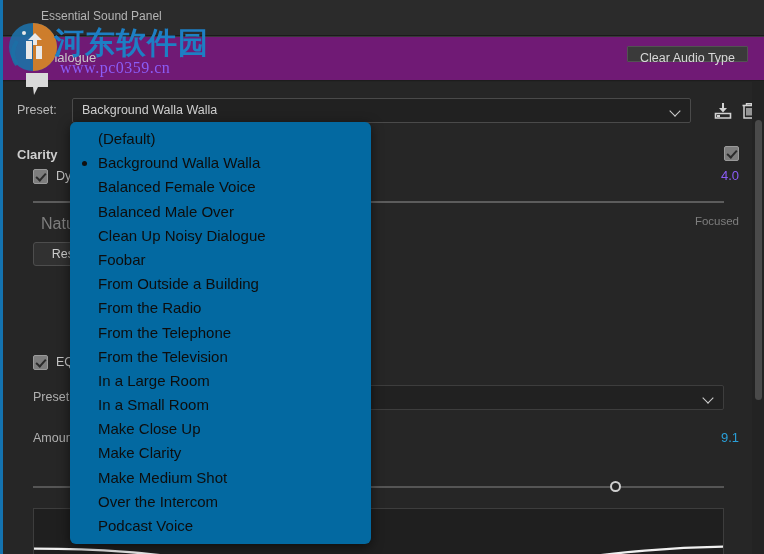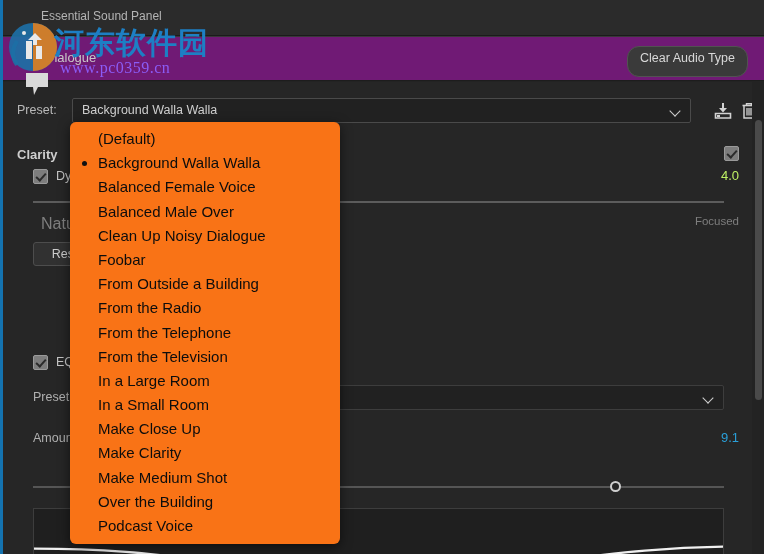--- a/index.html
+++ b/index.html
@@ -62,28 +62,28 @@
   }
   .audiotype-label {
     position: absolute;
     left: 42px; top: 13px;
     font-size: 13px;
     color: #c8c8c8;
   }
   .clear-audio-btn {
     position: absolute;
     right: 16px; top: 9px;
-    height: 31px;
+    height: 16px;
     padding: 0 12px;
     line-height: 22px;
     font-size: 12.5px;
     color: #d8d8d8;
     background: #3a3a3a;
     border: 1px solid #525252;
-    border-radius: 12px;
+    border-radius: 1px;
     white-space: nowrap;
   }
 
   
   .panel-body {
     position: absolute;
     left: 3px; top: 82px; right: 0; bottom: 0;
     background: #262626;
   }
 
@@ -177,21 +177,21 @@
   .lbl-dyn {
     position: absolute;
     left: 53px; top: 3px;
     font-size: 12.5px;
     color: #c5c5c5;
   }
   .val-dyn {
     position: absolute;
     right: 25px; top: 2px;
     font-size: 13px;
-    color: #bef264;
+    color: #8b5cf6;
   }
   .slider-dyn {
     position: absolute;
     left: 30px; top: 119px;
     right: 40px;
     height: 2px;
     background: #5c5c5c;
   }
   .lbl-natural {
     position: absolute;
@@ -308,22 +308,22 @@
     left: 3px; top: 38px;
     width: 7px; height: 280px;
     background: #4a4a4a;
     border-radius: 4px;
   }
 
   
   .dropdown {
     position: absolute;
     left: 70px; top: 122px;
-    width: 270px;
-    background: #f97316;
+    width: 301px;
+    background: #0369a1;
     border-radius: 6px;
     box-shadow: 0 3px 12px rgba(0,0,0,.55);
     padding: 5px 0 6px 0;
     z-index: 50;
     overflow: hidden;
   }
   .dd-item {
     position: relative;
     height: 24.2px;
     line-height: 24.2px;
@@ -471,21 +471,21 @@
     <div class="dd-item"><span>Foobar</span></div>
     <div class="dd-item"><span>From Outside a Building</span></div>
     <div class="dd-item"><span>From the Radio</span></div>
     <div class="dd-item"><span>From the Telephone</span></div>
     <div class="dd-item"><span>From the Television</span></div>
     <div class="dd-item"><span>In a Large Room</span></div>
     <div class="dd-item"><span>In a Small Room</span></div>
     <div class="dd-item"><span>Make Close Up</span></div>
     <div class="dd-item"><span>Make Clarity</span></div>
     <div class="dd-item"><span>Make Medium Shot</span></div>
-    <div class="dd-item"><span>Over the Building</span></div>
+    <div class="dd-item"><span>Over the Intercom</span></div>
     <div class="dd-item"><span>Podcast Voice</span></div>
   </div>
 
   <span class="wm wm-logo">
     <svg viewBox="0 0 58 76" width="58" height="76" aria-hidden="true">
       <circle cx="29" cy="26" r="24" fill="#1d6fa5" opacity="0.92"></circle>
       <path d="M29 2 A24 24 0 0 1 29 50 Z" fill="#e08020" opacity="0.9"></path>
       <path d="M13 44 Q5 32 13 20" stroke="#1d6fa5" stroke-width="4" fill="none" opacity="0.9"></path>
       <rect x="22" y="20" width="6" height="18" fill="#e9e9e9"></rect>
       <rect x="32" y="25" width="6" height="13" fill="#e9e9e9"></rect>

